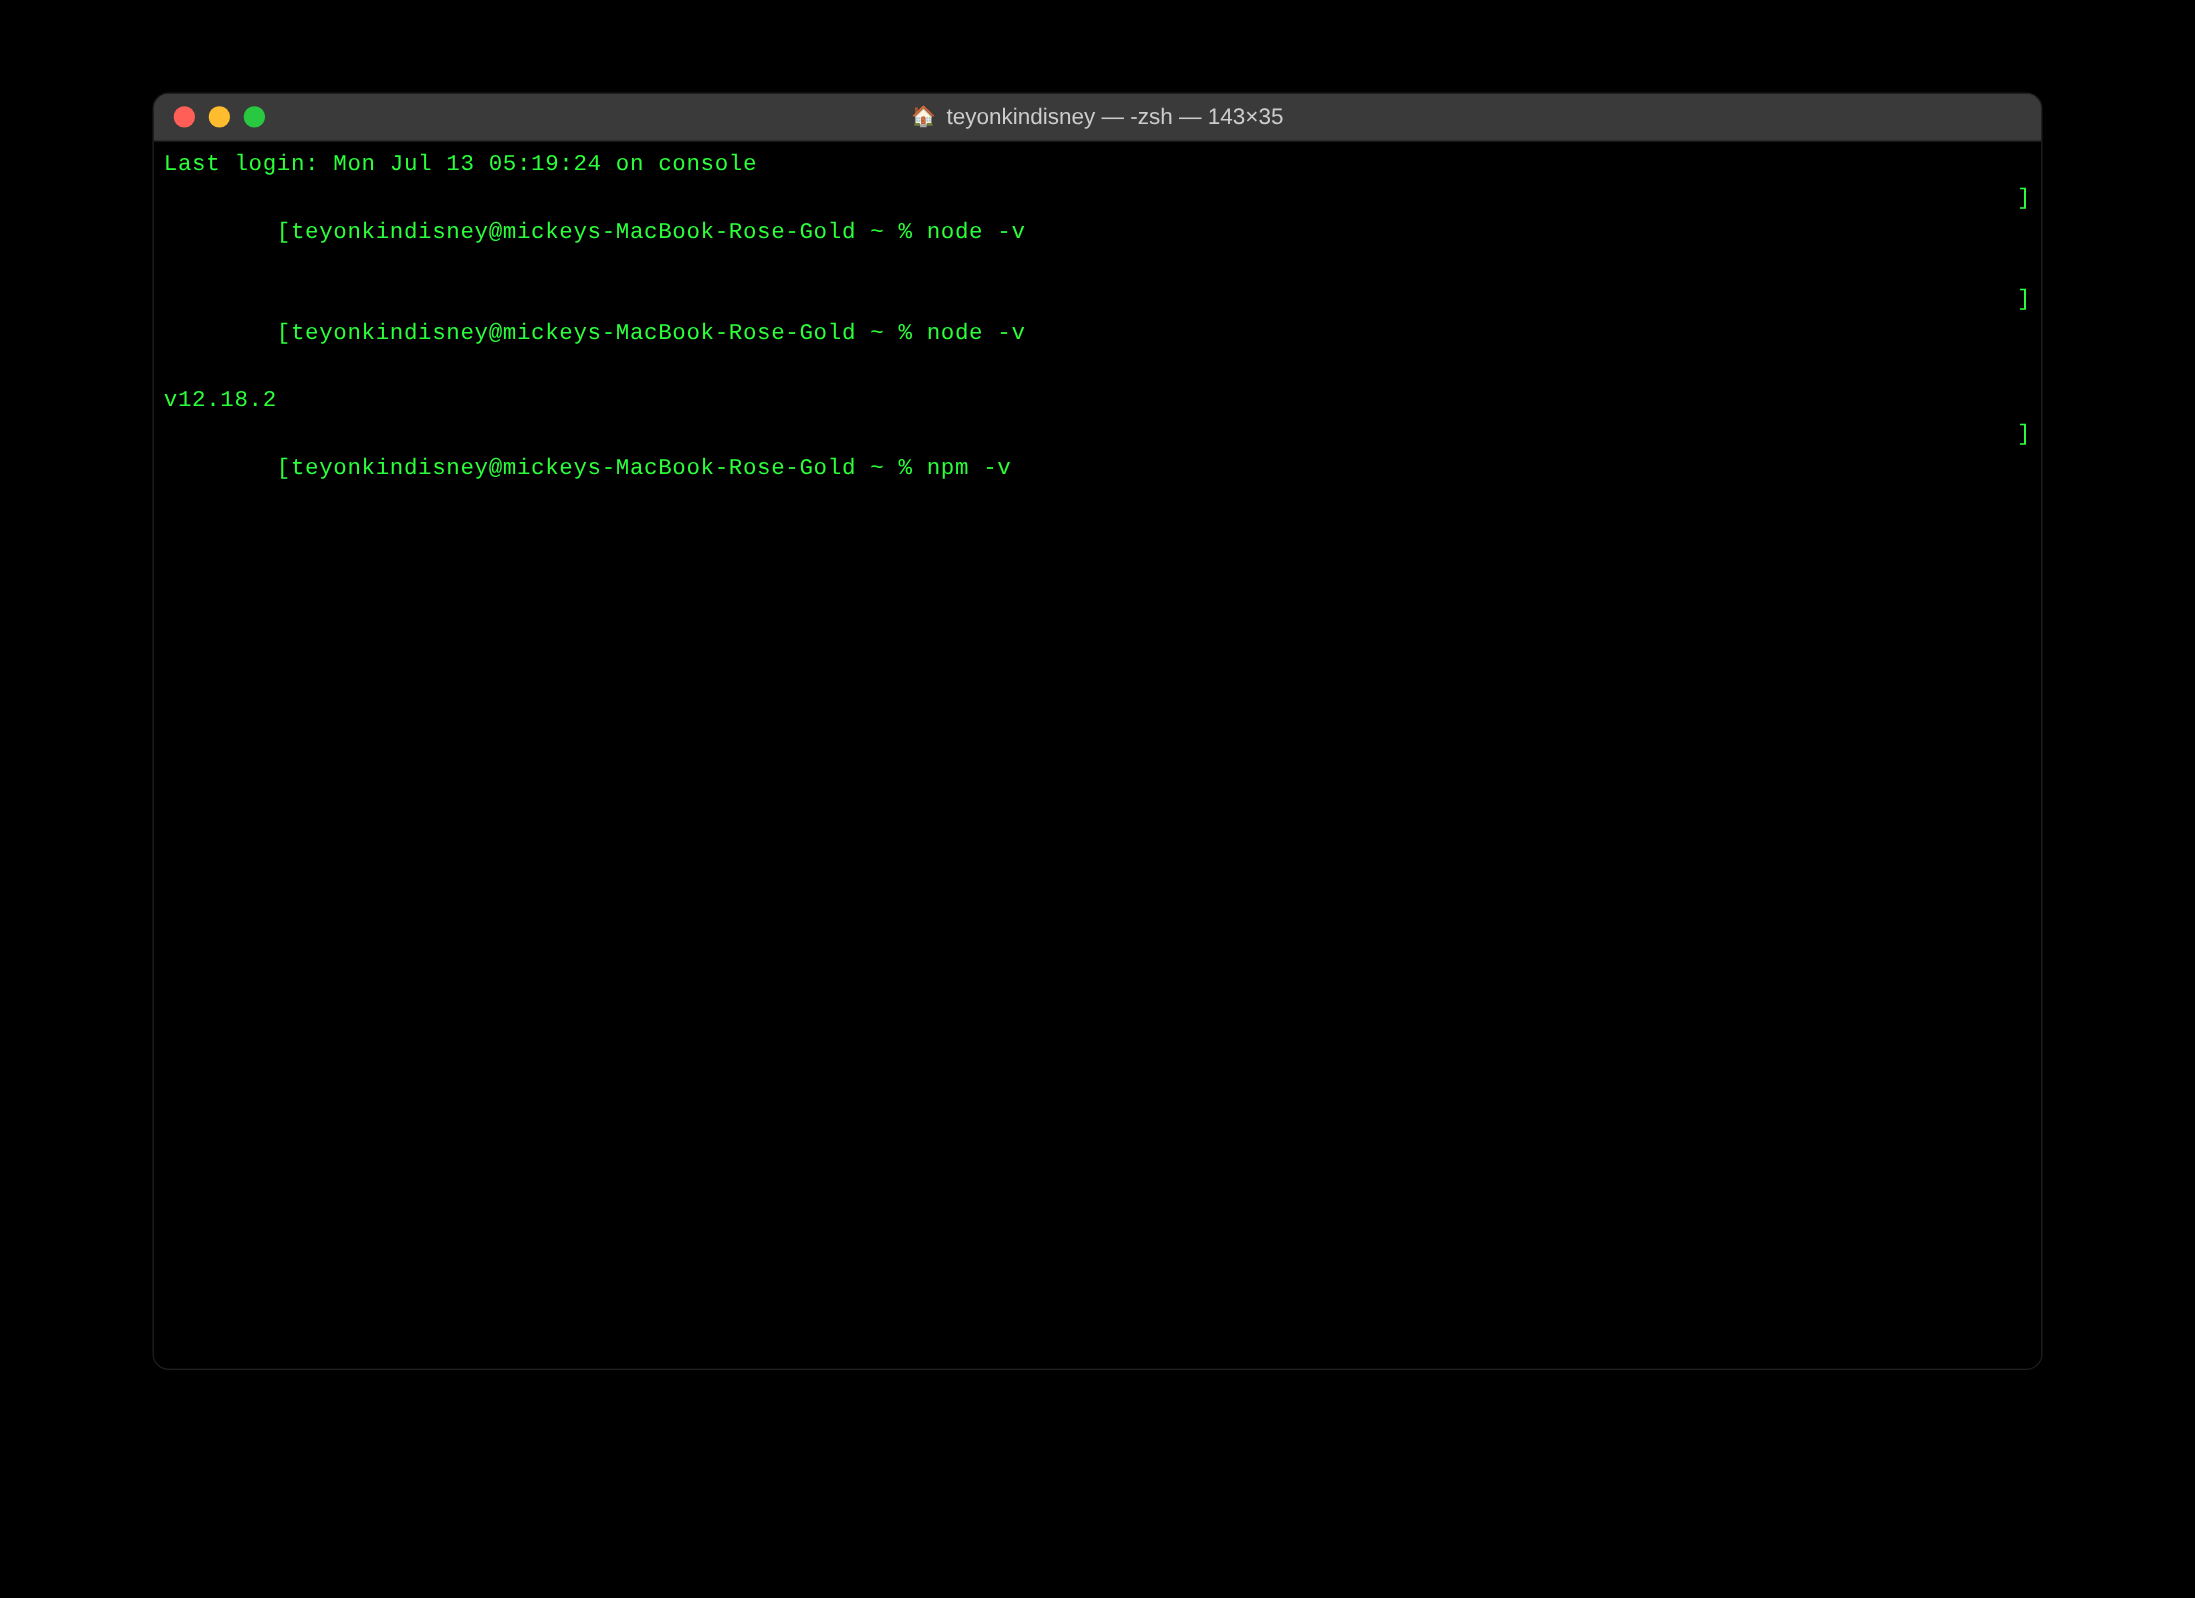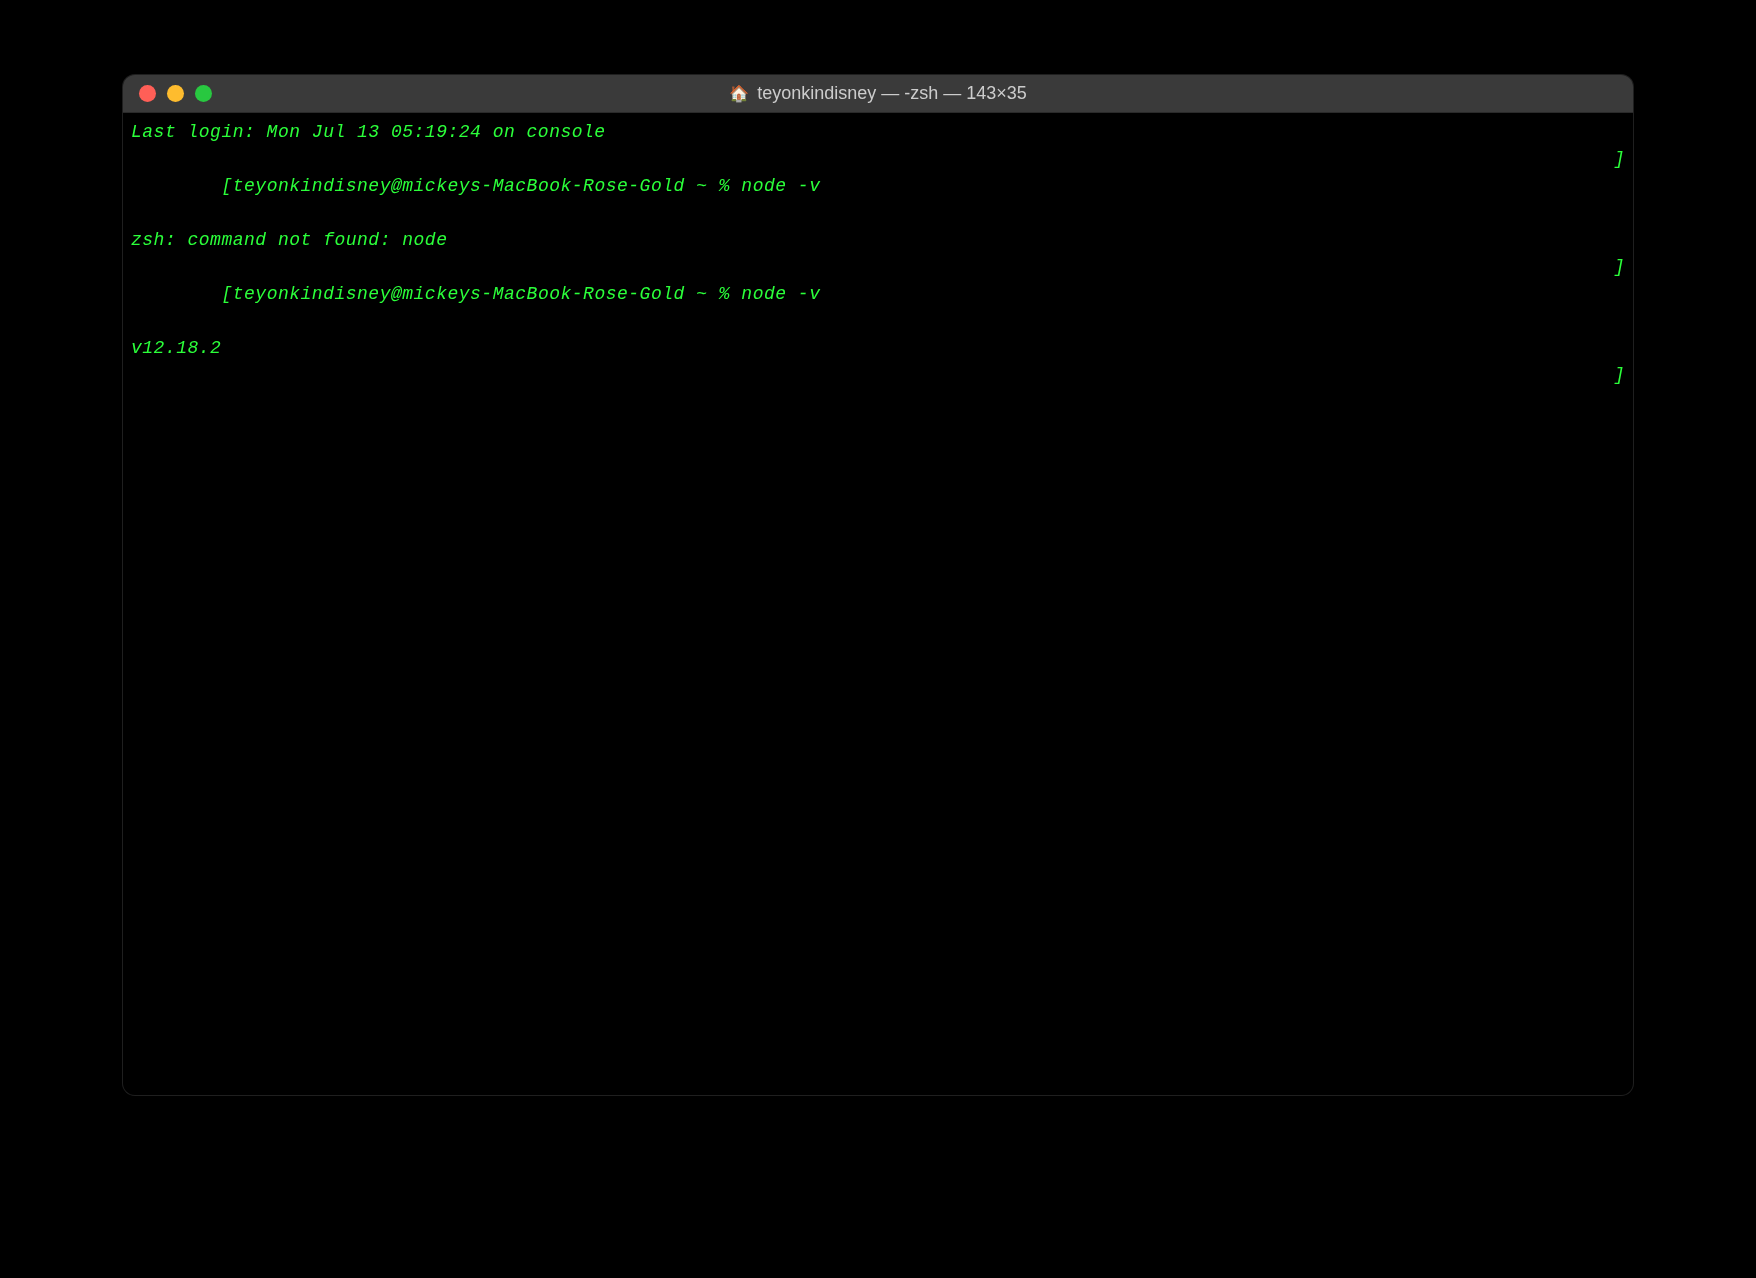--- a/index.html
+++ b/index.html
@@ -76,21 +76,20 @@
     
     .terminal-body {
       flex: 1;
       background: #000000;
       padding: 6px 8px;
       font-size: 18px;
       line-height: 27px;
       color: #2bff3a;
       overflow: hidden;
       letter-spacing: 0.5px;
-      font-style: italic;
     }
     
     .term-line {
       white-space: pre;
       display: flex;
     }
     
     .line-left {
       flex: 0 0 auto;
     }
@@ -137,37 +136,37 @@
     </div>
 
     <div class="term-line">
       <span class="line-left">
         <span>[</span><span>teyonkindisney@mickeys-MacBook-Rose-Gold ~ % </span><span>node -v</span>
       </span>
       <span class="line-fill"></span>
       <span class="line-right">]</span>
     </div>
 
-    <div class="term-line">
-      <span class="line-left">zsh: command not found: node</span>
-    </div>
 
     <div class="term-line">
       <span class="line-left">
         <span>[</span><span>teyonkindisney@mickeys-MacBook-Rose-Gold ~ % </span><span>node -v</span>
       </span>
       <span class="line-fill"></span>
       <span class="line-right">]</span>
     </div>
 
     <div class="term-line">
       <span class="line-left">v12.18.2</span>
     </div>
 
     <div class="term-line">
+      <span class="line-left">
+        <span>[</span><span>teyonkindisney@mickeys-MacBook-Rose-Gold ~ % </span><span>npm -v</span>
+      </span>
       <span class="line-fill"></span>
       <span class="line-right">]</span>
     </div>
 
 
 
   </div>
 
 </div>
 

